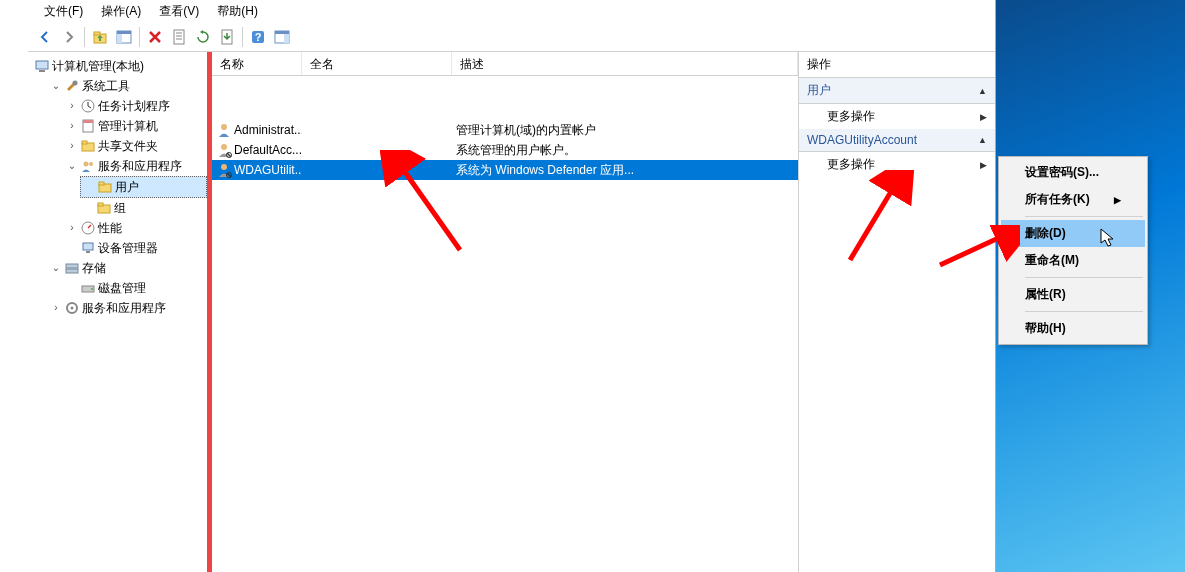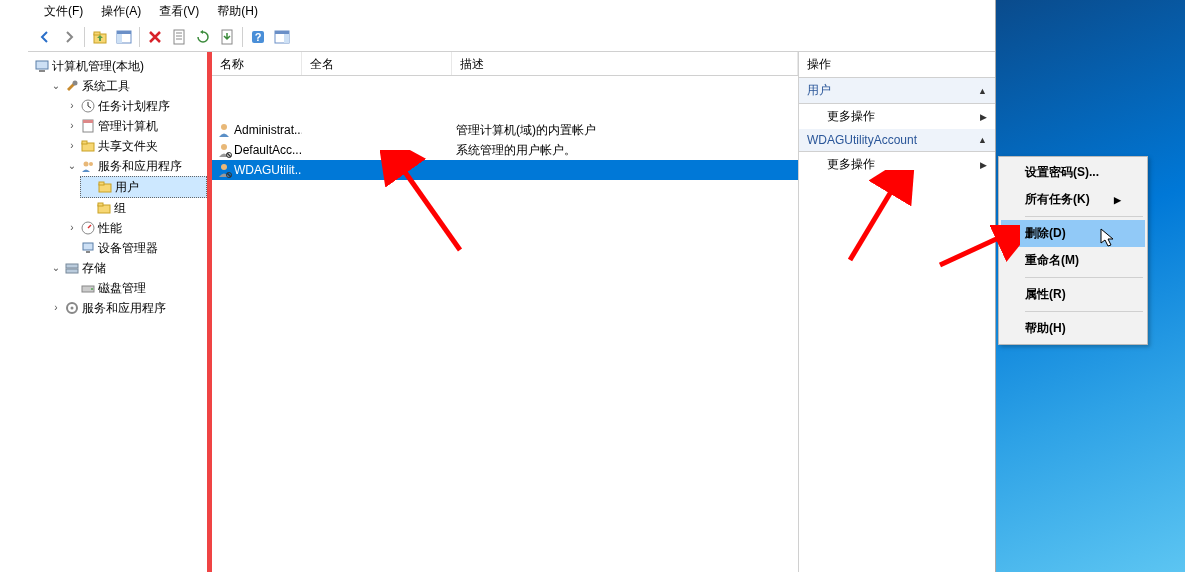--- a/index.html
+++ b/index.html
@@ -484,20 +484,21 @@
                 <svg width="16" height="16" viewBox="0 0 16 16">
                   <circle cx="8" cy="5" r="3" fill="#e8b878"></circle>
                   <path d="M3 15 Q8 8 13 15" fill="#999"></path>
                   <path d="M11 11 L15 15" stroke="#333" stroke-width="1.5"></path>
                   <circle cx="13" cy="13" r="2.5" fill="none" stroke="#333"></circle>
                 </svg>
               </span>
               <span>WDAGUtilit...</span>
             </div>
             <div class="cell full"></div>
+            <div class="cell desc">系统为 Windows Defender 应用...</div>
           </div>
         </div>
     </div>
 
     <div class="actions-panel">
       <div class="actions-header">操作</div>
       <div class="action-group-hdr">
         <span>用户</span>
         <span class="arrow">▲</span>
       </div>

